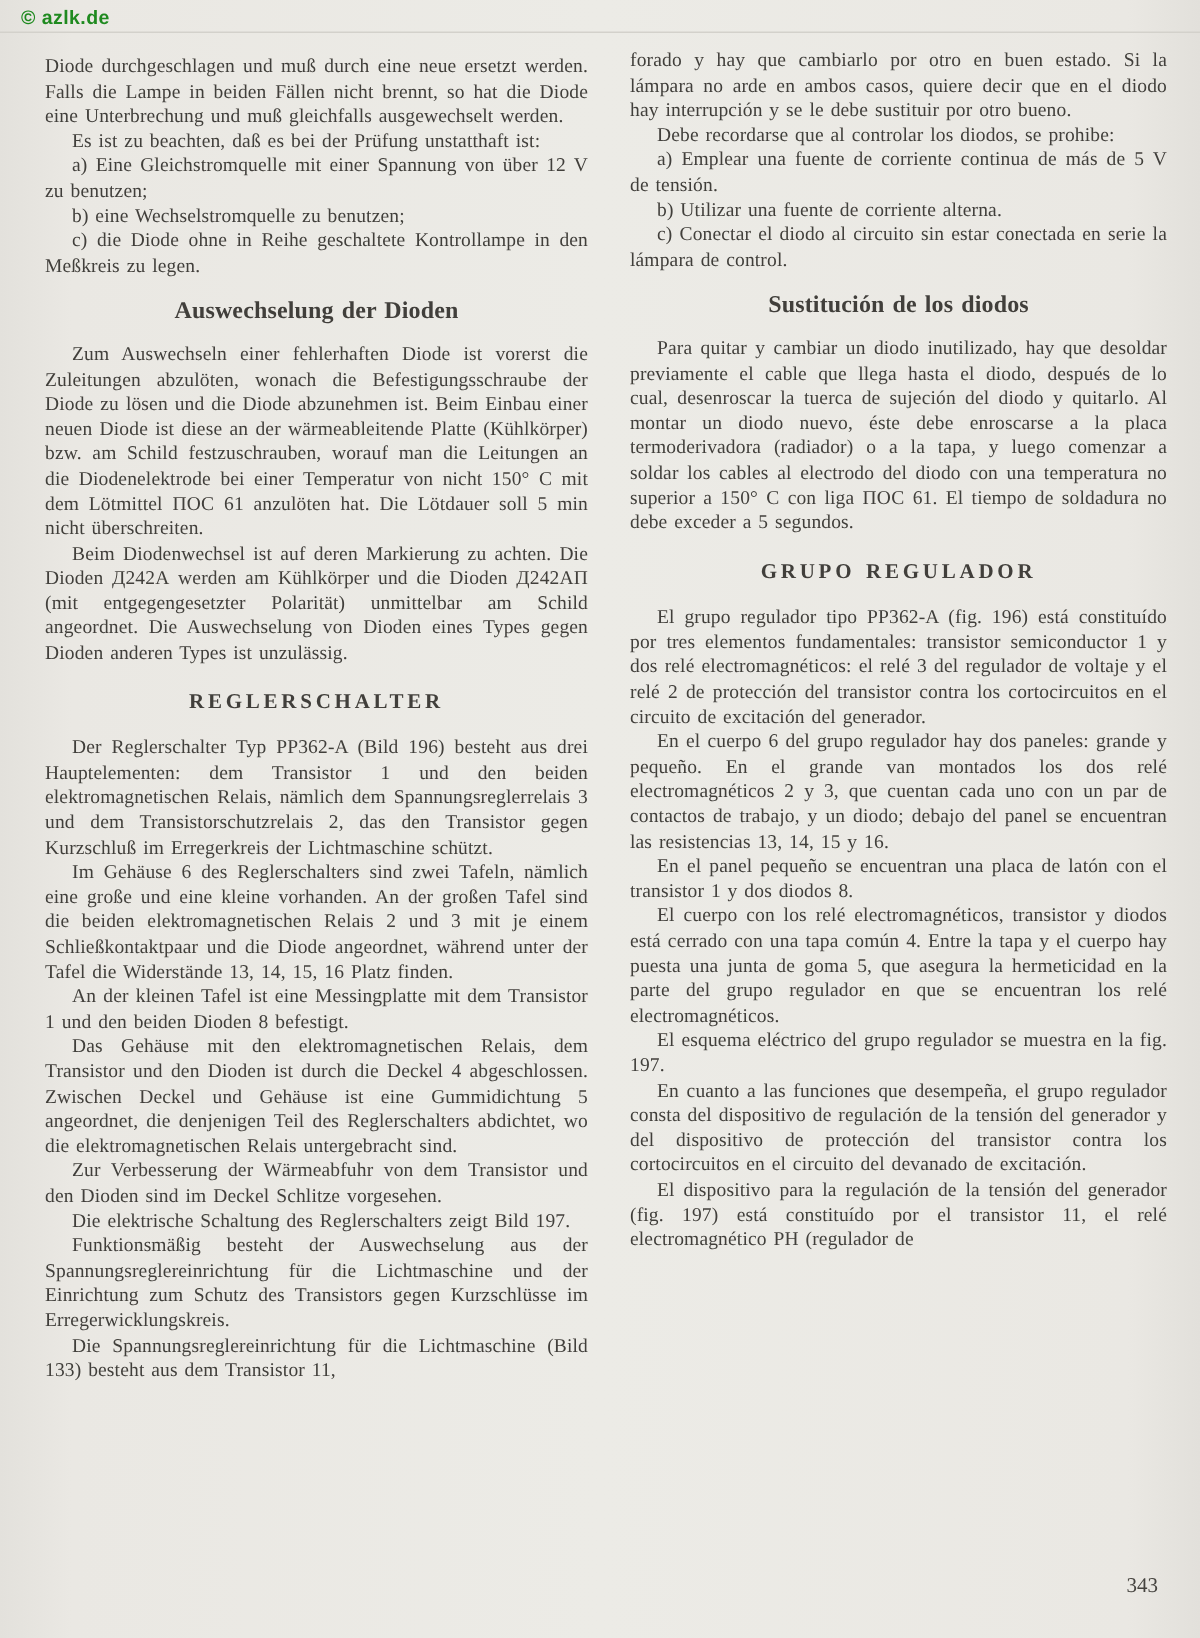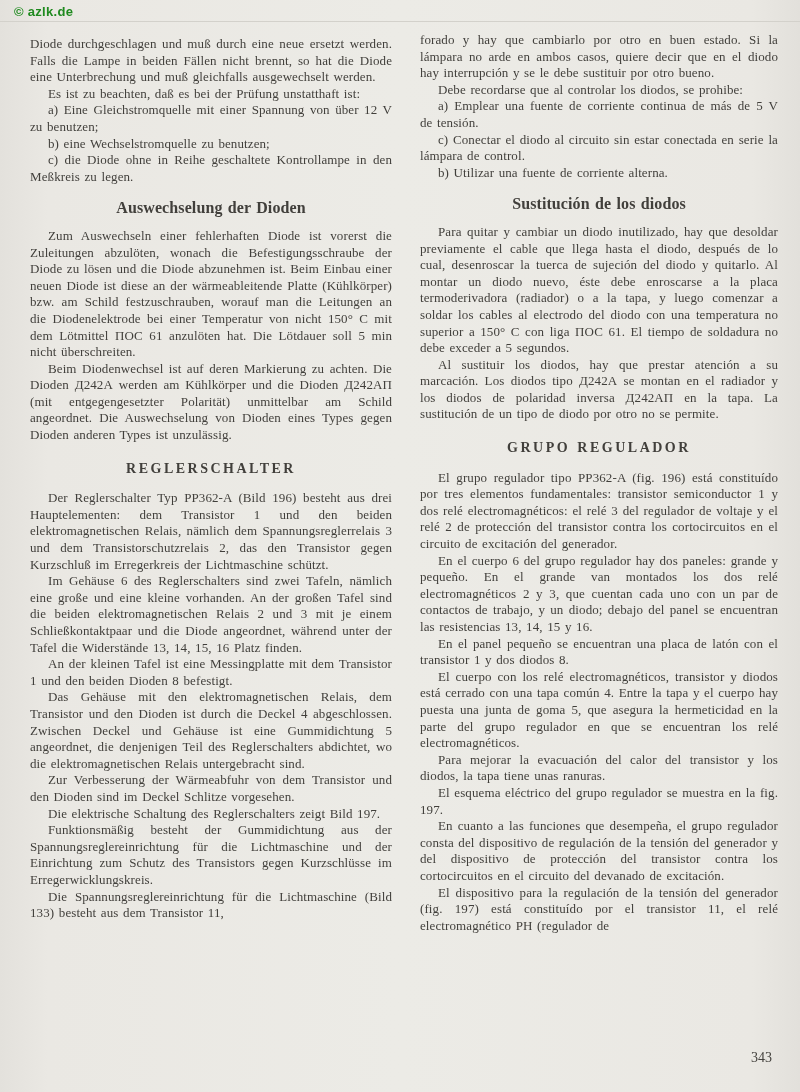--- a/index.html
+++ b/index.html
@@ -102,39 +102,37 @@
     <h3 class="heading">Auswechselung der Dioden</h3>
     <p class="para indent">Zum Auswechseln einer fehlerhaften Diode ist vorerst die Zuleitungen abzulöten, wonach die Befestigungsschraube der Diode zu lösen und die Diode abzunehmen ist. Beim Einbau einer neuen Diode ist diese an der wärmeableitende Platte (Kühlkörper) bzw. am Schild festzuschrauben, worauf man die Leitungen an die Diodenelektrode bei einer Temperatur von nicht 150° C mit dem Lötmittel ПОС 61 anzulöten hat. Die Lötdauer soll 5 min nicht überschreiten.</p>
     <p class="para indent">Beim Diodenwechsel ist auf deren Markierung zu achten. Die Dioden Д242А werden am Kühlkörper und die Dioden Д242АП (mit entgegengesetzter Polarität) unmittelbar am Schild angeordnet. Die Auswechselung von Dioden eines Types gegen Dioden anderen Types ist unzulässig.</p>
     <h3 class="heading caps">REGLERSCHALTER</h3>
     <p class="para indent">Der Reglerschalter Typ PP362-A (Bild 196) besteht aus drei Hauptelementen: dem Transistor 1 und den beiden elektromagnetischen Relais, nämlich dem Spannungsreglerrelais 3 und dem Transistorschutzrelais 2, das den Transistor gegen Kurzschluß im Erregerkreis der Lichtmaschine schützt.</p>
     <p class="para indent">Im Gehäuse 6 des Reglerschalters sind zwei Tafeln, nämlich eine große und eine kleine vorhanden. An der großen Tafel sind die beiden elektromagnetischen Relais 2 und 3 mit je einem Schließkontaktpaar und die Diode angeordnet, während unter der Tafel die Widerstände 13, 14, 15, 16 Platz finden.</p>
     <p class="para indent">An der kleinen Tafel ist eine Messingplatte mit dem Transistor 1 und den beiden Dioden 8 befestigt.</p>
     <p class="para indent">Das Gehäuse mit den elektromagnetischen Relais, dem Transistor und den Dioden ist durch die Deckel 4 abgeschlossen. Zwischen Deckel und Gehäuse ist eine Gummidichtung 5 angeordnet, die denjenigen Teil des Reglerschalters abdichtet, wo die elektromagnetischen Relais untergebracht sind.</p>
     <p class="para indent">Zur Verbesserung der Wärmeabfuhr von dem Transistor und den Dioden sind im Deckel Schlitze vorgesehen.</p>
     <p class="para indent">Die elektrische Schaltung des Reglerschalters zeigt Bild 197.</p>
-    <p class="para indent">Funktionsmäßig besteht der Gummidichtung aus der Spannungsreglereinrichtung für die Lichtmaschine und der Einrichtung zum Schutz des Transistors gegen Kurzschlüsse im Erregerwicklungskreis.</p>
+    <p class="para indent">Funktionsmäßig besteht der Auswechselung aus der Spannungsreglereinrichtung für die Lichtmaschine und der Einrichtung zum Schutz des Transistors gegen Kurzschlüsse im Erregerwicklungskreis.</p>
     <p class="para indent">Die Spannungsreglereinrichtung für die Lichtmaschine (Bild 133) besteht aus dem Transistor 11,</p>
   </div>
 
   <div class="col col-right" lang="es">
     <p class="para">forado y hay que cambiarlo por otro en buen estado. Si la lámpara no arde en ambos casos, quiere decir que en el diodo hay interrupción y se le debe sustituir por otro bueno.</p>
     <p class="para indent">Debe recordarse que al controlar los diodos, se prohibe:</p>
     <p class="para indent">a) Emplear una fuente de corriente continua de más de 5 V de tensión.</p>
+    <p class="para indent">b) Utilizar una fuente de corriente alterna.</p>
     <p class="para indent">c) Conectar el diodo al circuito sin estar conectada en serie la lámpara de control.</p>
-    <p class="para indent">b) Utilizar una fuente de corriente alterna.</p>
     <h3 class="heading">Sustitución de los diodos</h3>
     <p class="para indent">Para quitar y cambiar un diodo inutilizado, hay que desoldar previamente el cable que llega hasta el diodo, después de lo cual, desenroscar la tuerca de sujeción del diodo y quitarlo. Al montar un diodo nuevo, éste debe enroscarse a la placa termoderivadora (radiador) o a la tapa, y luego comenzar a soldar los cables al electrodo del diodo con una temperatura no superior a 150° C con liga ПОС 61. El tiempo de soldadura no debe exceder a 5 segundos.</p>
-    <p class="para indent">Al sustituir los diodos, hay que prestar atención a su marcación. Los diodos tipo Д242А se montan en el radiador y los diodos de polaridad inversa Д242АП en la tapa. La sustitución de un tipo de diodo por otro no se permite.</p>
     <h3 class="heading caps">GRUPO REGULADOR</h3>
     <p class="para indent">El grupo regulador tipo PP362-A (fig. 196) está constituído por tres elementos fundamentales: transistor semiconductor 1 y dos relé electromagnéticos: el relé 3 del regulador de voltaje y el relé 2 de protección del transistor contra los cortocircuitos en el circuito de excitación del generador.</p>
     <p class="para indent">En el cuerpo 6 del grupo regulador hay dos paneles: grande y pequeño. En el grande van montados los dos relé electromagnéticos 2 y 3, que cuentan cada uno con un par de contactos de trabajo, y un diodo; debajo del panel se encuentran las resistencias 13, 14, 15 y 16.</p>
     <p class="para indent">En el panel pequeño se encuentran una placa de latón con el transistor 1 y dos diodos 8.</p>
     <p class="para indent">El cuerpo con los relé electromagnéticos, transistor y diodos está cerrado con una tapa común 4. Entre la tapa y el cuerpo hay puesta una junta de goma 5, que asegura la hermeticidad en la parte del grupo regulador en que se encuentran los relé electromagnéticos.</p>
-    <p class="para indent">Para mejorar la evacuación del calor del transistor y los diodos, la tapa tiene unas ranuras.</p>
     <p class="para indent">El esquema eléctrico del grupo regulador se muestra en la fig. 197.</p>
     <p class="para indent">En cuanto a las funciones que desempeña, el grupo regulador consta del dispositivo de regulación de la tensión del generador y del dispositivo de protección del transistor contra los cortocircuitos en el circuito del devanado de excitación.</p>
     <p class="para indent">El dispositivo para la regulación de la tensión del generador (fig. 197) está constituído por el transistor 11, el relé electromagnético PH (regulador de</p>
   </div>
 
   <div class="page-number">343</div>
 
 </div>
 
 </body></html>

